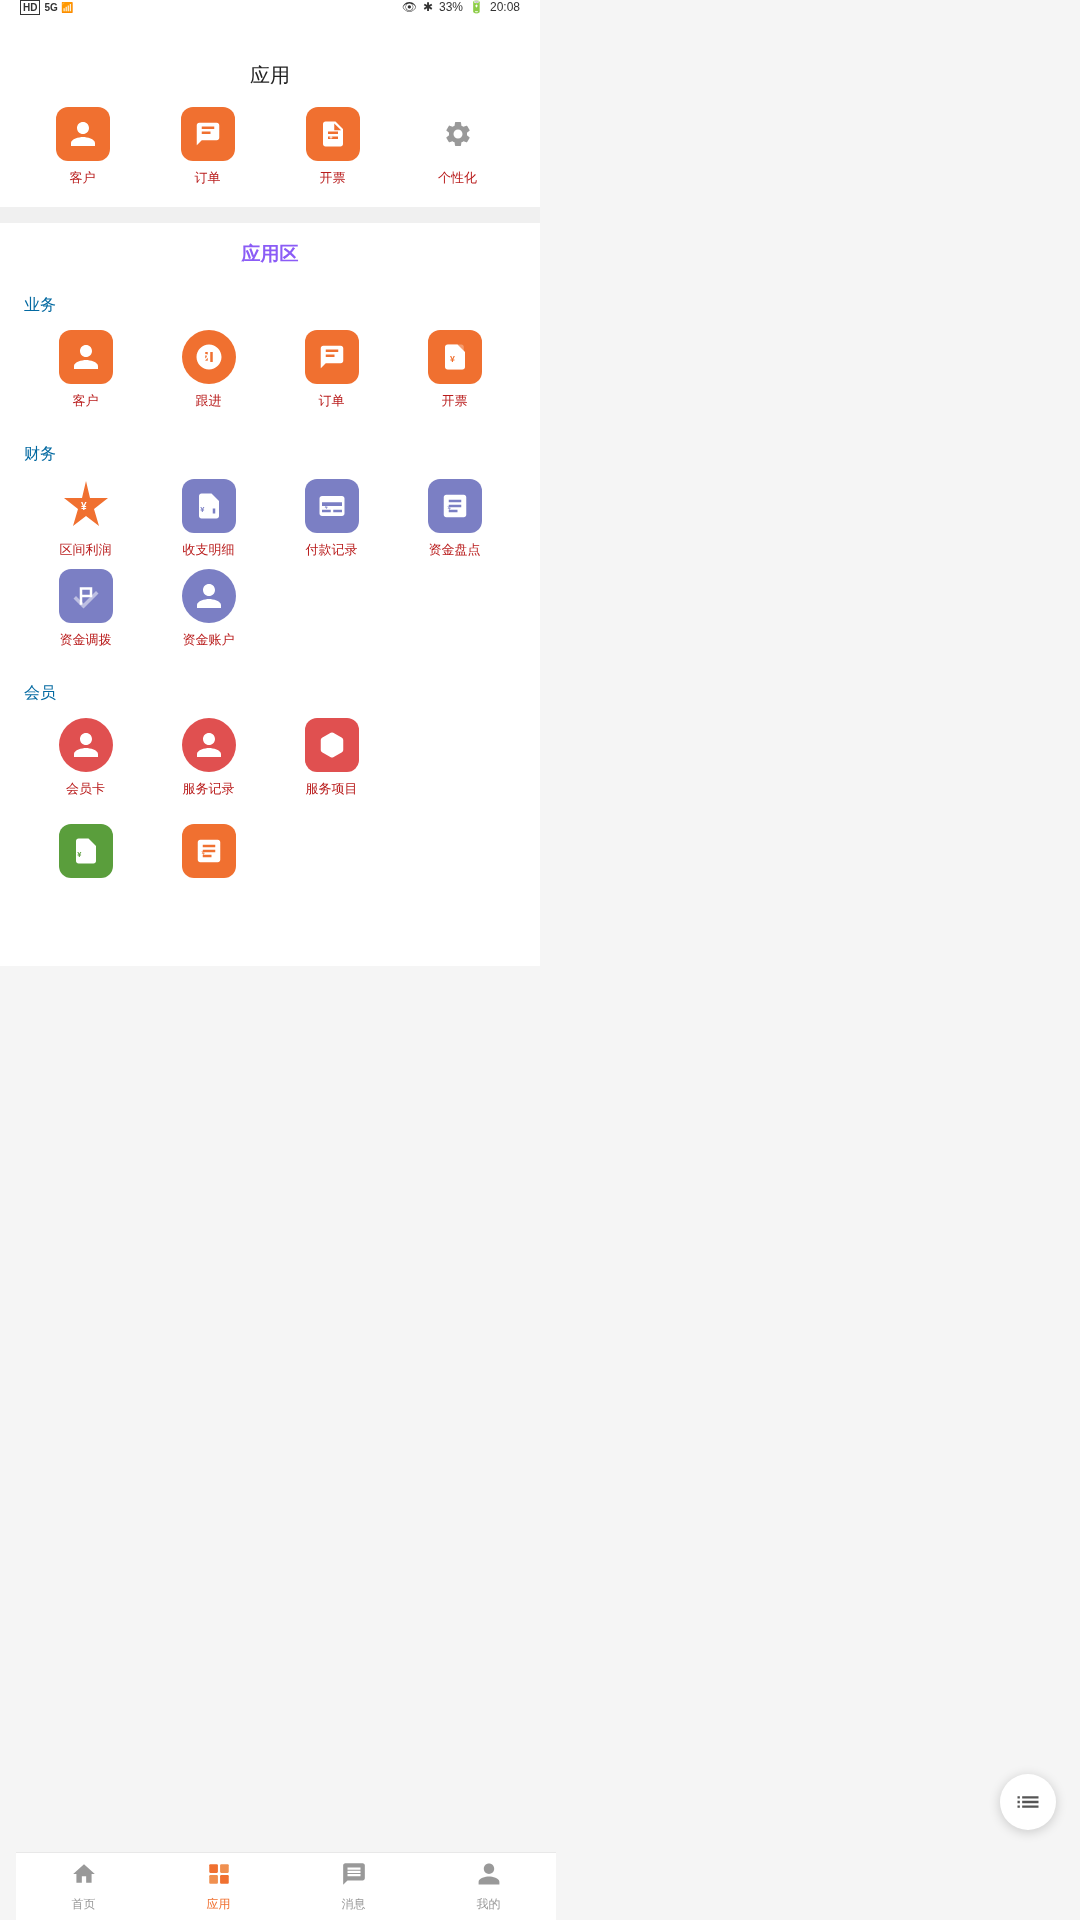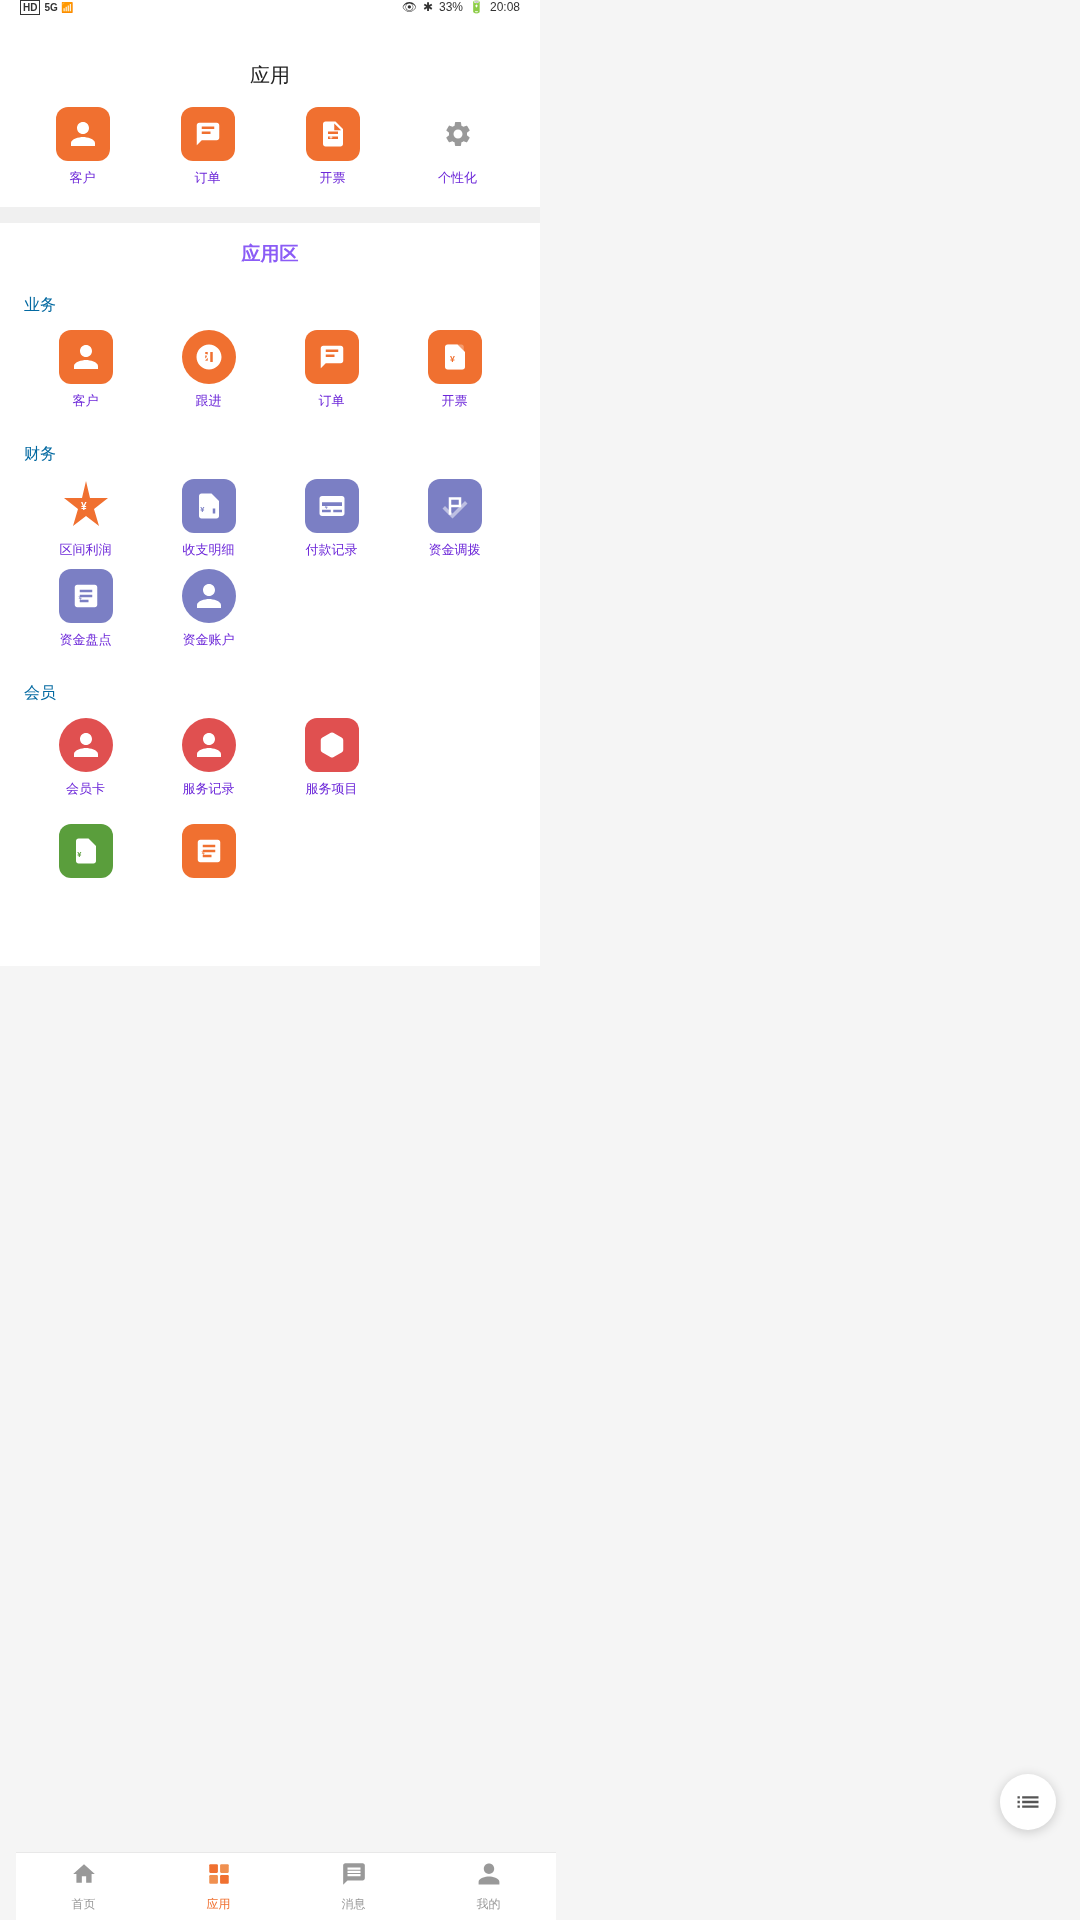--- a/index.html
+++ b/index.html
@@ -47,21 +47,21 @@
     }
     .icon-item {
       display: flex;
       flex-direction: column;
       align-items: center;
       gap: 8px;
       width: 80px;
     }
     .icon-item span {
       font-size: 13px;
-      color: #6d28d9;
+      color: #b91c1c;
     }
 
     
     .divider-section {
       height: 16px;
       background: #f0f0f0;
     }
 
     
     .app-zone {
@@ -304,35 +304,35 @@
               <path d="M20 4H4c-1.1 0-2 .9-2 2v12c0 1.1.9 2 2 2h16c1.1 0 2-.9 2-2V6c0-1.1-.9-2-2-2zm-9 13H4v-2h7v2zm9 0h-7v-2h7v2zm0-5H4V9h16v3z"></path>
               <text x="6" y="14" font-size="5" fill="#7b7fc4">¥</text>
             </svg>
         </div>
         <span>付款记录</span>
       </div>
 
       <div class="icon-item">
         <div class="ic ic-purple">
           <svg class="svg-icon" viewBox="0 0 24 24" fill="white">
+              <path d="M19 3H5c-1.1 0-2 .9-2 2v14c0 1.1.9 2 2 2h14c1.1 0 2-.9 2-2V5c0-1.1-.9-2-2-2zm-5 14H7v-2h7v2zm3-4H7v-2h10v2zm0-4H7V7h10v2z"></path>
+              <text x="6" y="15" font-size="5" fill="#7b7fc4">¥</text>
+            </svg>
+        </div>
+        <span>资金盘点</span>
+      </div>
+
+      <div class="icon-item">
+        <div class="ic ic-purple">
+          <svg class="svg-icon" viewBox="0 0 24 24" fill="white">
               <path d="M4 12l-2 2 8 8 12-12-2-2-10 10z" opacity="0.5"></path>
               <path d="M7 5v14h2v-6h8V5H7zm8 6H9V7h6v4z"></path>
             </svg>
         </div>
         <span>资金调拨</span>
-      </div>
-
-      <div class="icon-item">
-        <div class="ic ic-purple">
-          <svg class="svg-icon" viewBox="0 0 24 24" fill="white">
-              <path d="M19 3H5c-1.1 0-2 .9-2 2v14c0 1.1.9 2 2 2h14c1.1 0 2-.9 2-2V5c0-1.1-.9-2-2-2zm-5 14H7v-2h7v2zm3-4H7v-2h10v2zm0-4H7V7h10v2z"></path>
-              <text x="6" y="15" font-size="5" fill="#7b7fc4">¥</text>
-            </svg>
-        </div>
-        <span>资金盘点</span>
       </div>
 
       <div class="icon-item">
         <div class="ic" style="background:#7b7fc4;border-radius:50%;color:#fff;">
           <svg class="svg-icon" viewBox="0 0 24 24" fill="white">
               <path d="M12 12c2.7 0 4.8-2.1 4.8-4.8S14.7 2.4 12 2.4 7.2 4.5 7.2 7.2 9.3 12 12 12zm0 2.4c-3.2 0-9.6 1.6-9.6 4.8v2.4h19.2v-2.4c0-3.2-6.4-4.8-9.6-4.8z"></path>
             </svg>
         </div>
         <span>资金账户</span>
       </div>

